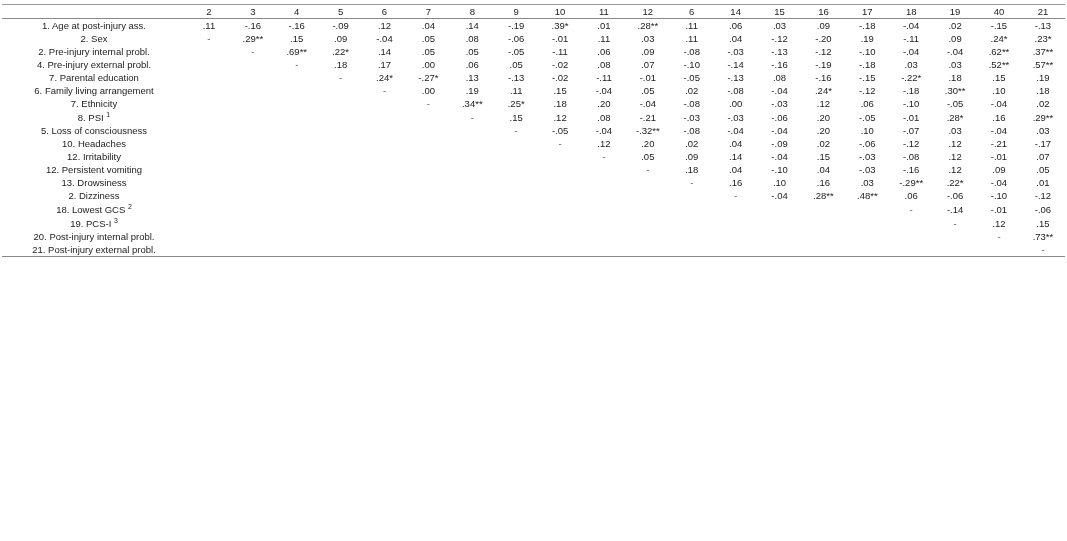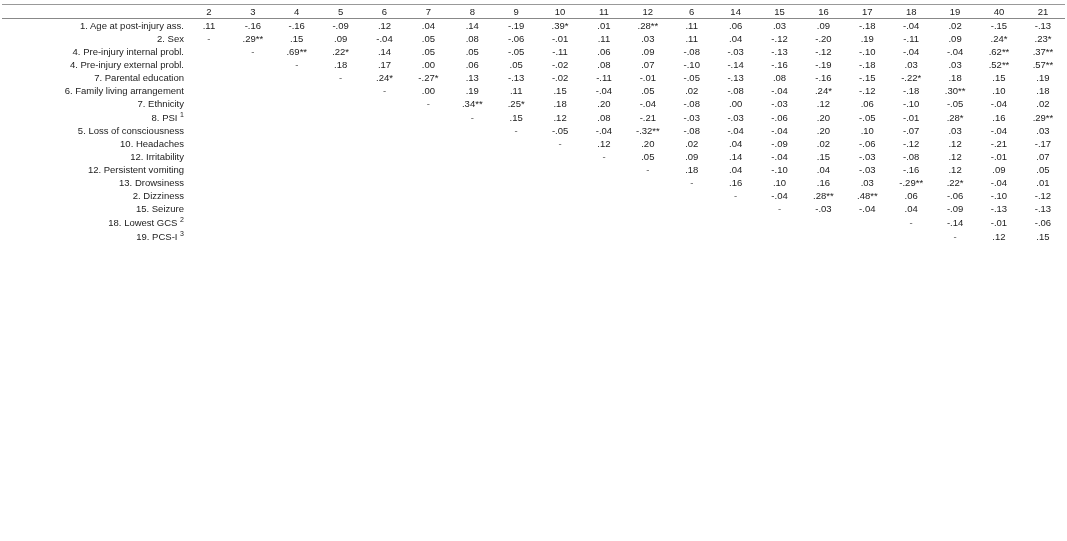--- a/index.html
+++ b/index.html
@@ -22,21 +22,21 @@
       table-layout: fixed;
     }
     th, td {
       border: none;
       padding: 1px 3px;
       text-align: center;
       font-size: 9.5px;
       white-space: nowrap;
     }
     td.row-label {
-      text-align: right;
+      text-align: center;
       font-size: 9.5px;
       white-space: nowrap;
       padding-left: 2px;
       width: 185px;
       min-width: 185px;
     }
     th.col-header {
       font-weight: normal;
       font-size: 9.5px;
       border-bottom: 1px solid #999;
@@ -125,21 +125,21 @@
           <td>.04</td>
           <td>-.12</td>
           <td>-.20</td>
           <td>.19</td>
           <td>-.11</td>
           <td>.09</td>
           <td>.24*</td>
           <td>.23*</td>
         </tr>
         <tr>
-          <td class="row-label">4. Pre-injury internal probl.</td>
+          <td class="row-label">2. Pre-injury internal probl.</td>
           <td></td>
           <td class="dash">-</td>
           <td>.69**</td>
           <td>.22*</td>
           <td>.14</td>
           <td>.05</td>
           <td>.05</td>
           <td>-.05</td>
           <td>-.11</td>
           <td>.06</td>
@@ -401,43 +401,20 @@
           <td class="dash">-</td>
           <td>-.04</td>
           <td>.28**</td>
           <td>.48**</td>
           <td>.06</td>
           <td>-.06</td>
           <td>-.10</td>
           <td>-.12</td>
         </tr>
         <tr>
-          <td class="row-label">15. Seizure</td>
-          <td></td>
-          <td></td>
-          <td></td>
-          <td></td>
-          <td></td>
-          <td></td>
-          <td></td>
-          <td></td>
-          <td></td>
-          <td></td>
-          <td></td>
-          <td></td>
-          <td></td>
-          <td class="dash">-</td>
-          <td>-.03</td>
-          <td>-.04</td>
-          <td>.04</td>
-          <td>-.09</td>
-          <td>-.13</td>
-          <td>-.13</td>
-        </tr>
-        <tr>
           <td class="row-label">18. Lowest GCS <sup>2</sup></td>
           <td></td>
           <td></td>
           <td></td>
           <td></td>
           <td></td>
           <td></td>
           <td></td>
           <td></td>
           <td></td>
@@ -468,16 +445,62 @@
           <td></td>
           <td></td>
           <td></td>
           <td></td>
           <td></td>
           <td></td>
           <td></td>
           <td class="dash">-</td>
           <td>.12</td>
           <td>.15</td>
+        </tr>
+        <tr>
+          <td class="row-label">20. Post-injury internal probl.</td>
+          <td></td>
+          <td></td>
+          <td></td>
+          <td></td>
+          <td></td>
+          <td></td>
+          <td></td>
+          <td></td>
+          <td></td>
+          <td></td>
+          <td></td>
+          <td></td>
+          <td></td>
+          <td></td>
+          <td></td>
+          <td></td>
+          <td></td>
+          <td></td>
+          <td class="dash">-</td>
+          <td>.73**</td>
+        </tr>
+        <tr class="last-row">
+          <td class="row-label">21. Post-injury external probl.</td>
+          <td></td>
+          <td></td>
+          <td></td>
+          <td></td>
+          <td></td>
+          <td></td>
+          <td></td>
+          <td></td>
+          <td></td>
+          <td></td>
+          <td></td>
+          <td></td>
+          <td></td>
+          <td></td>
+          <td></td>
+          <td></td>
+          <td></td>
+          <td></td>
+          <td></td>
+          <td class="dash">-</td>
         </tr>
       </tbody>
   </table>
 </div>
 
 </body></html>

